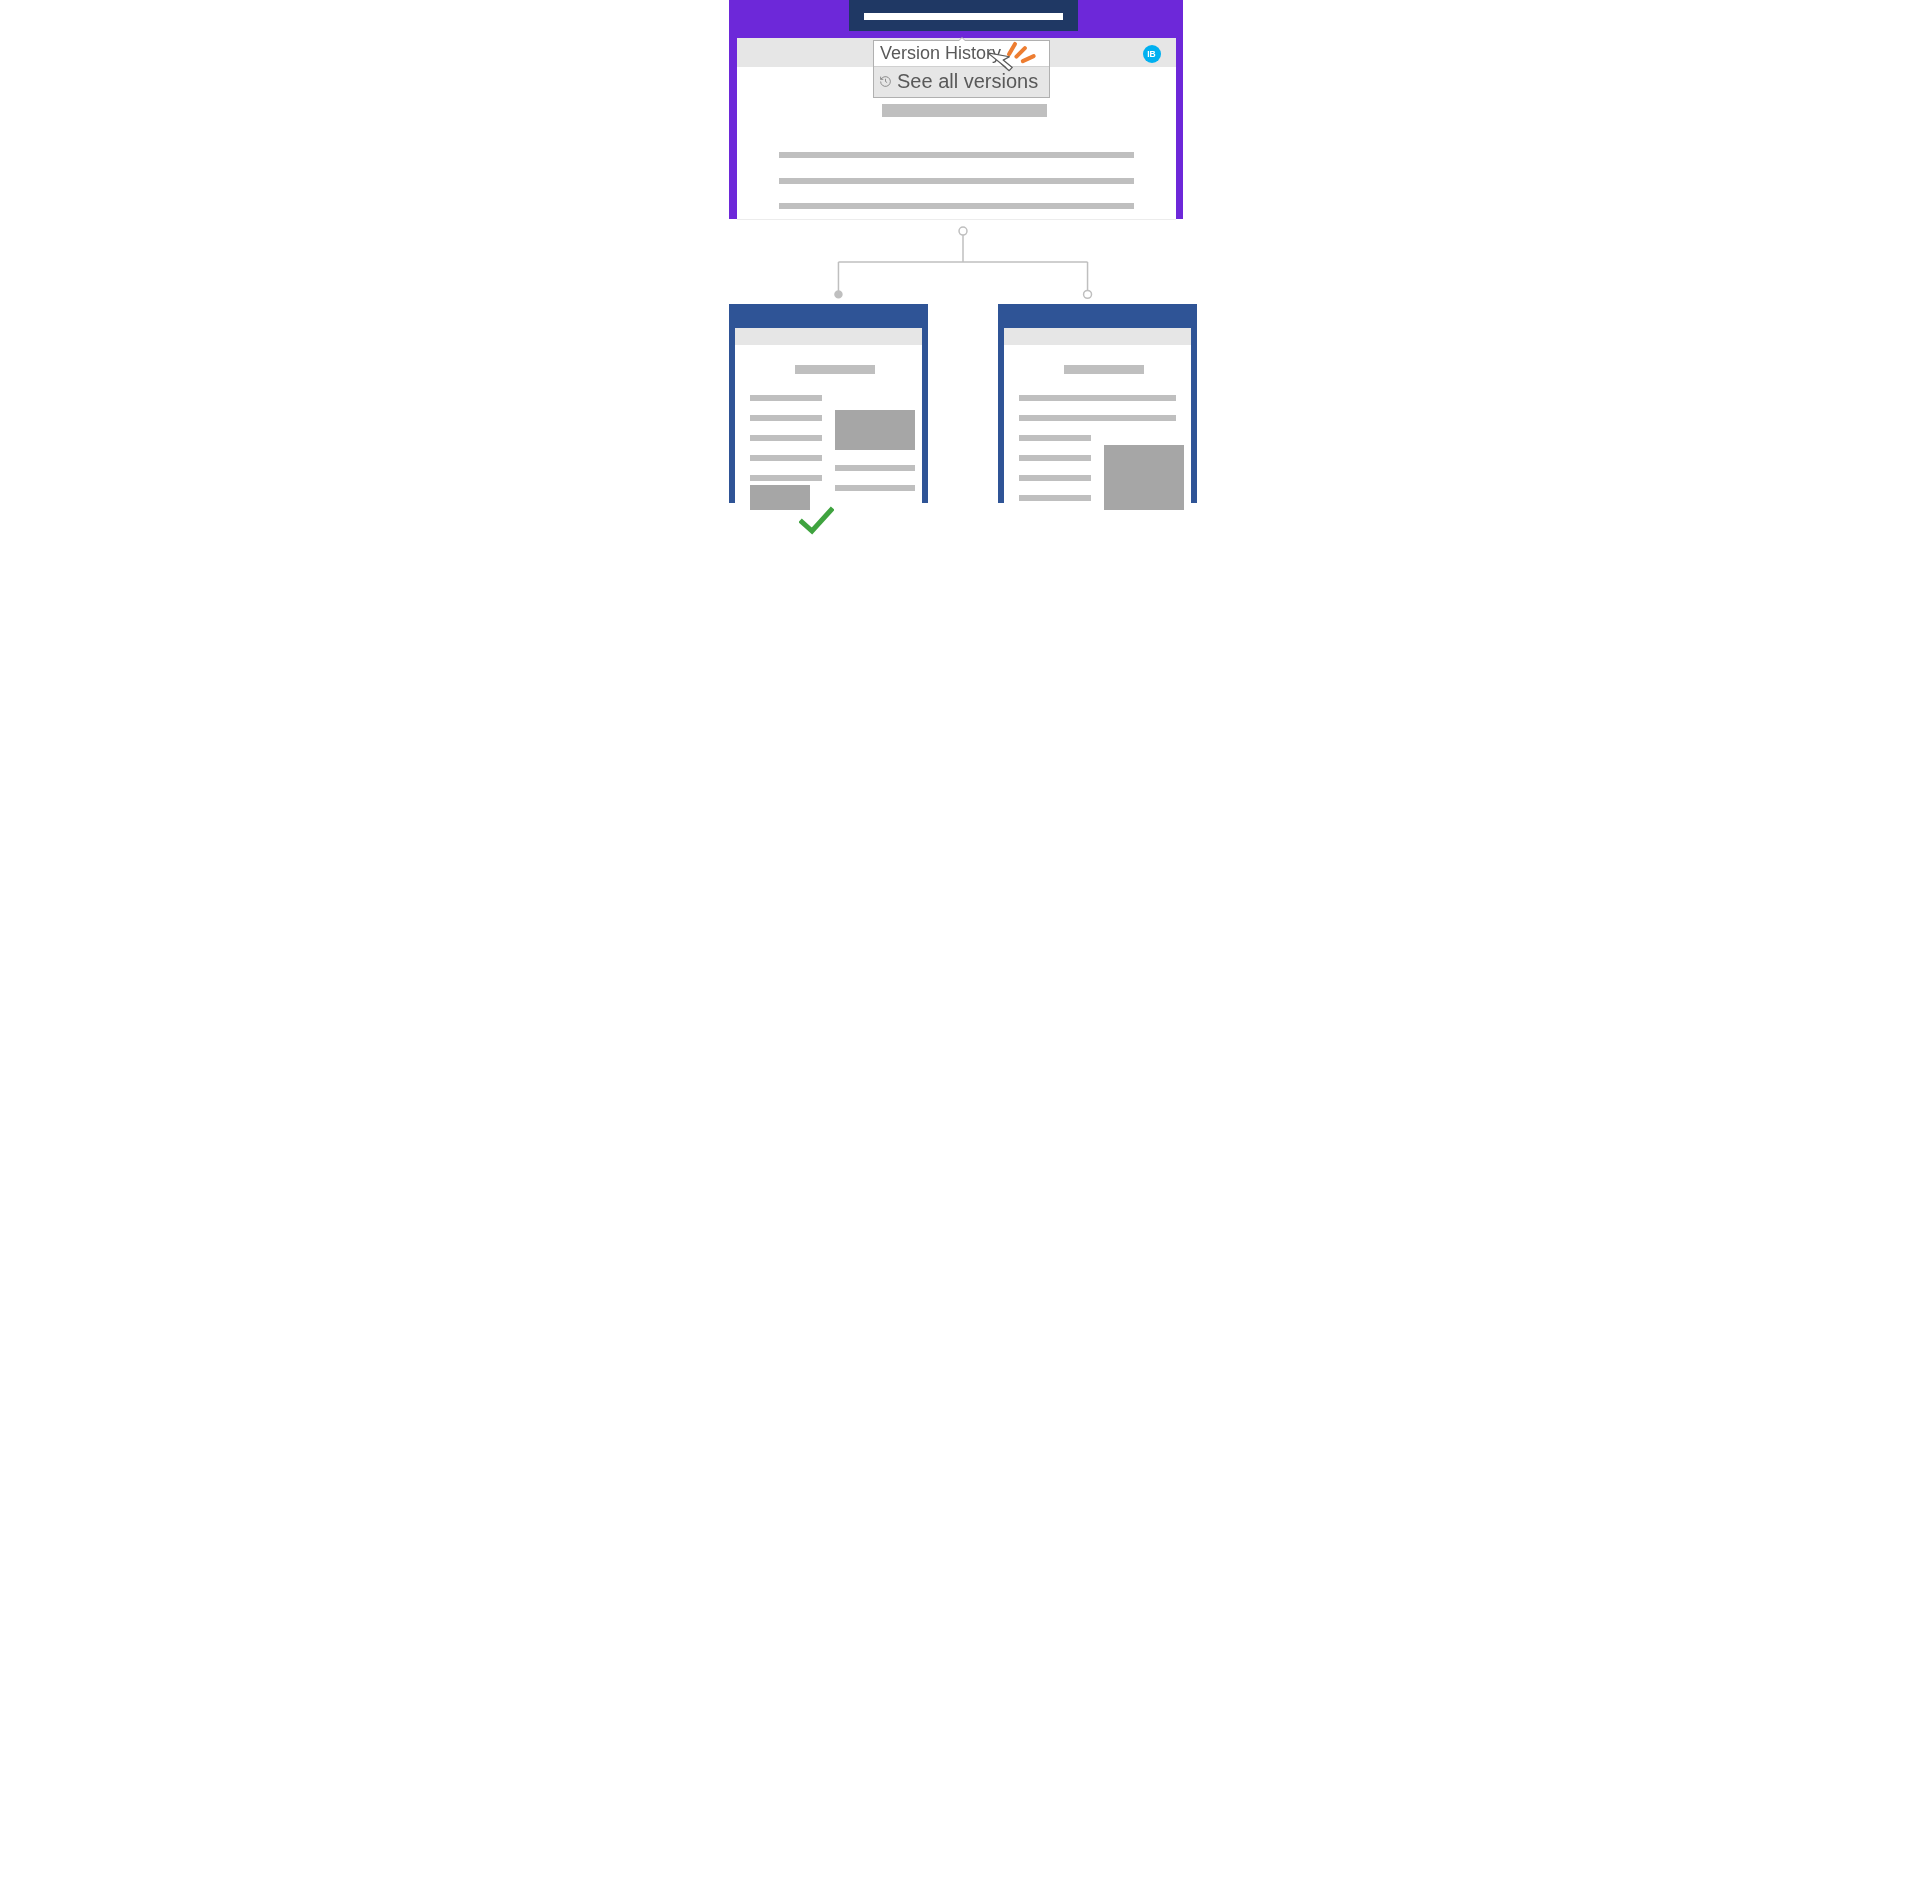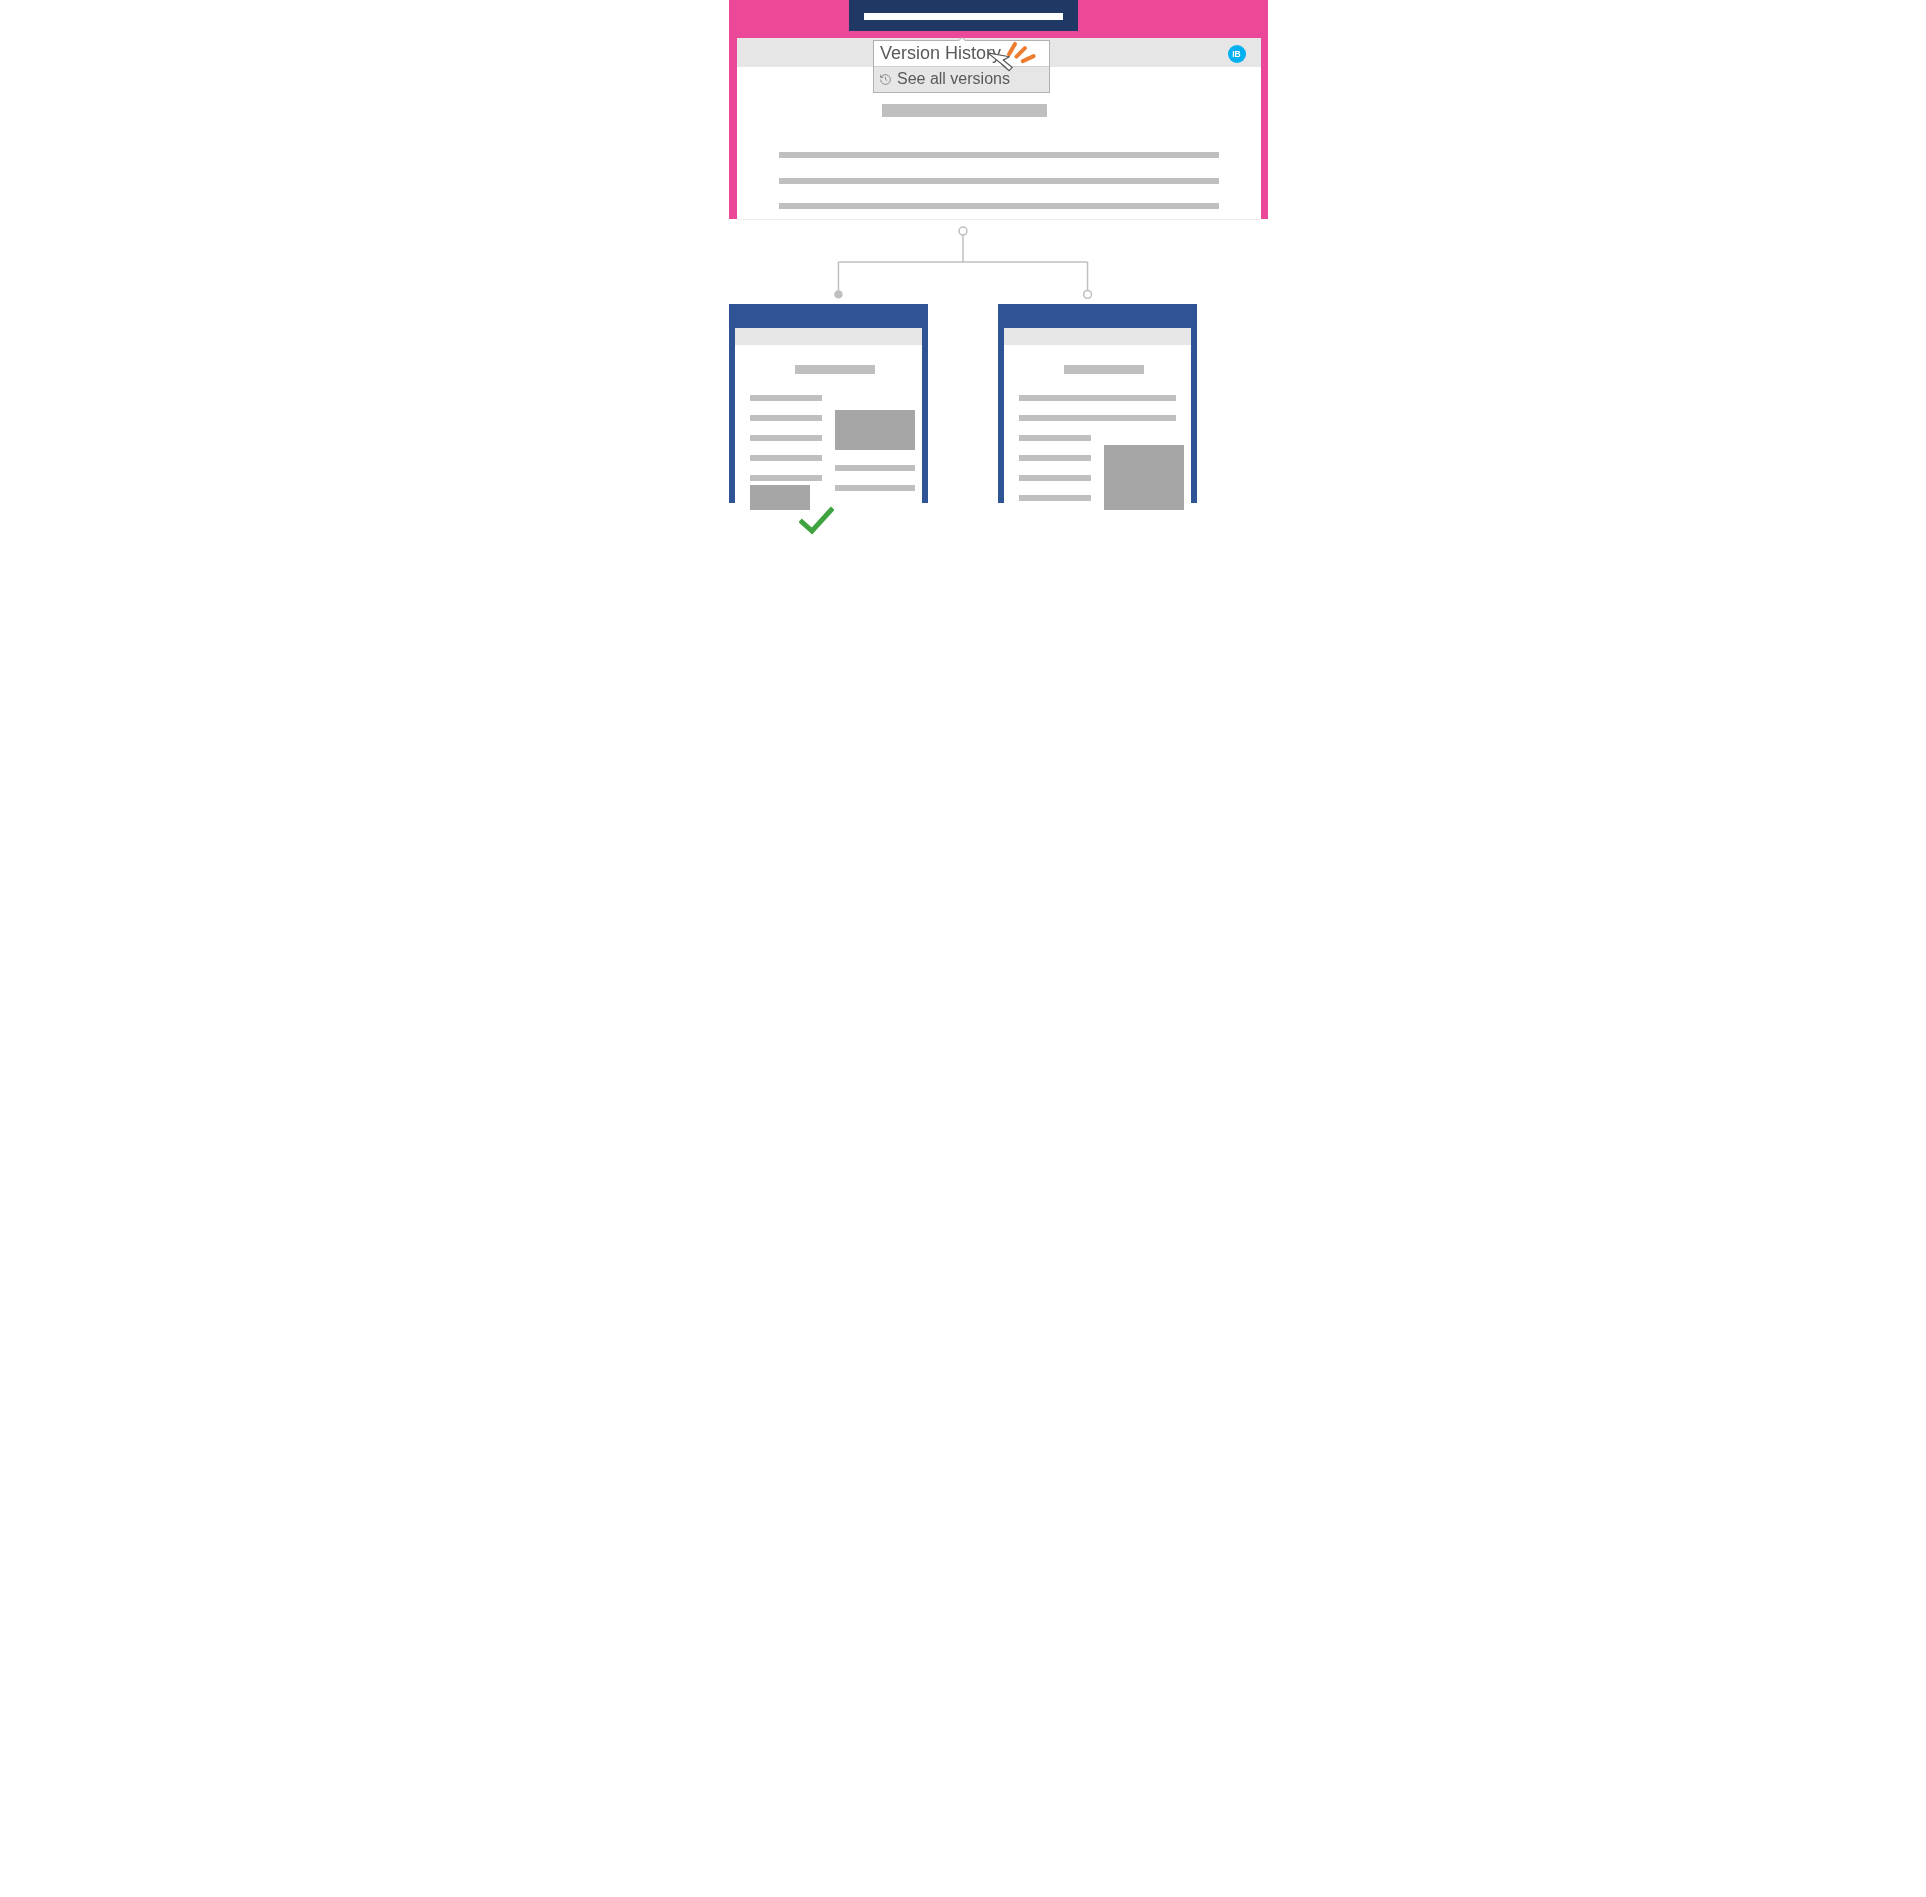--- a/index.html
+++ b/index.html
@@ -1,33 +1,33 @@
 <!DOCTYPE html>
 <html style="font-size:8px"><head>
 <meta charset="utf-8">
 <style>
   html,body{margin:0;padding:0;background:#fff;font-family:"Segoe UI",Arial,sans-serif;}
   .canvas{position:relative;width:548px;height:540px;margin:0 auto;background:#fff;}
   
-  .main-win{position:absolute;left:40px;top:0;width:539px;height:219px;background:#ec4899;}
+  .main-win{position:absolute;left:40px;top:0;width:454px;height:219px;background:#6d28d9;}
   .main-win .title-tab{position:absolute;left:120px;top:0;width:229px;height:31px;background:#1f3864;}
   .main-win .title-tab .title-text{position:absolute;left:15px;right:15px;top:13px;height:7px;background:#fff;}
   .ribbon{position:absolute;left:7.5px;right:7.5px;top:38px;height:30px;background:#e6e6e6;}
   .avatar{position:absolute;right:15px;top:6.5px;width:18px;height:18px;border-radius:50%;background:#00b0f0;color:#fff;font-weight:600;font-size:8.5px;line-height:18px;text-align:center;}
   .page{position:absolute;left:7.5px;right:7.5px;top:67px;bottom:0;background:#fff;box-shadow:0 0.5px 0 #d9d9d9;}
   .page .heading{position:absolute;left:145px;top:37px;width:165px;height:12.5px;background:#bfbfbf;}
   .page .line{position:absolute;left:42px;right:42px;height:6px;background:#bfbfbf;}
   .page .l1{top:85px;} .page .l2{top:111px;} .page .l3{top:136px;}
   
   .dropdown{position:absolute;left:184px;top:40px;width:175px;border:0.5px solid #b0b0b0;background:#fff;}
   .dropdown::before{content:"";position:absolute;left:85px;top:-7px;border:3.5px solid transparent;border-bottom-color:#b0b0b0;}
   .dropdown::after{content:"";position:absolute;left:85px;top:-6px;border:3.5px solid transparent;border-bottom-color:#fff;}
   .dd-title{padding:2px 6px 2px 6px;font-size:18px;color:#595959;}
   .dd-item{display:flex;align-items:center;gap:5px;padding:3px 5px 4px 5px;background:#e6e6e6;border-top:0.5px solid #d0d0d0;cursor:pointer;}
-  .dd-item .label{font-size:16px;color:#595959;}
+  .dd-item .label{font-size:20px;color:#595959;}
   .history-icon{width:13px;height:13px;flex:none;}
   .history-icon svg{display:block;}
   .cursor-wrap{position:absolute;left:299px;top:45px;width:0;height:0;}
   .cursor-wrap svg{position:absolute;left:0;top:0;}
   .sparks{position:absolute;left:319px;top:40px;width:35px;height:25px;}
   .sparks div{position:absolute;width:16px;height:4px;background:#ed7d31;border-radius:2px;transform-origin:left center;}
   .sparks .s1{left:0;top:14px;transform:rotate(-60deg);}
   .sparks .s2{left:7px;top:16px;transform:rotate(-45deg);}
   .sparks .s3{left:12.5px;top:20px;transform:rotate(-25deg);}
   

